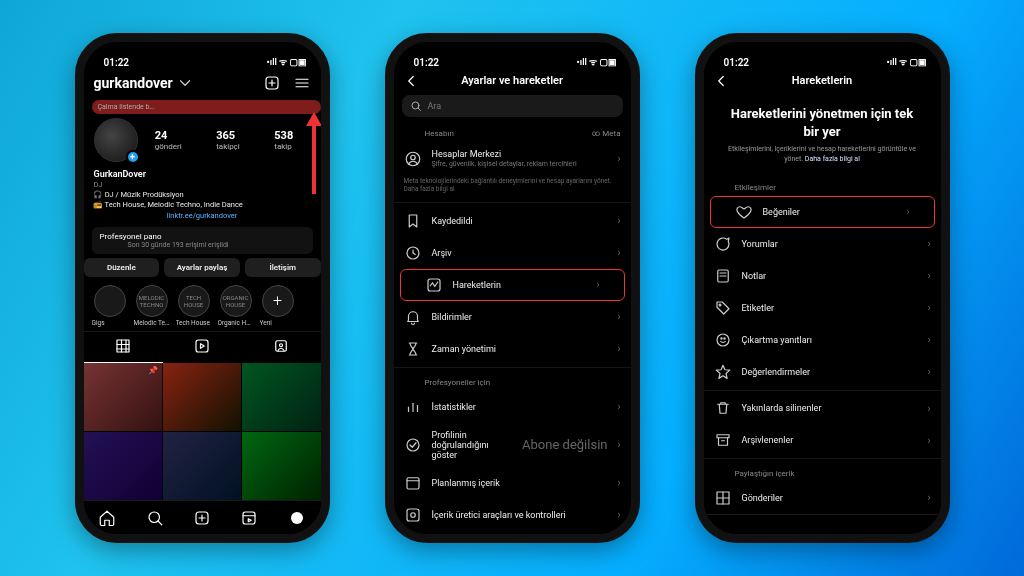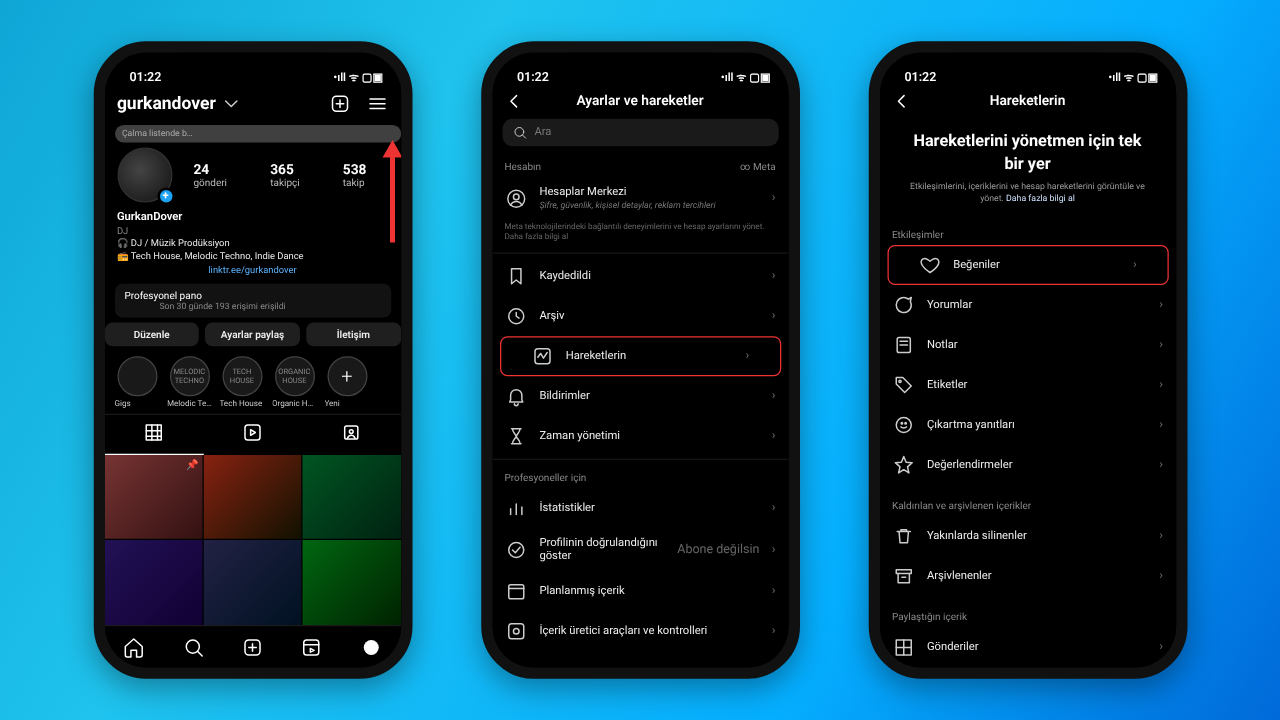--- a/index.html
+++ b/index.html
@@ -31,21 +31,21 @@
   }
   .statusbar .icons { display:flex; gap:3px; align-items:center; font-size:9px;}
   .screen { flex:1; background:#000; display:flex; flex-direction:column; overflow:hidden; font-size:9px;}
   .header-row { display:flex; align-items:center; justify-content:space-between; padding:6px 10px 4px;}
   .header-row.center { justify-content:center; position:relative;}
   .header-row.center .back { position:absolute; left:8px;}
   .username { font-weight:700; font-size:14px; color:#fff; display:flex; align-items:center; gap:3px;}
   .plain-title { font-weight:600; font-size:11px; color:#fff;}
   .icon { width:18px; height:18px; display:inline-flex; align-items:center; justify-content:center;}
   .row-icons { display:flex; gap:12px; align-items:center;}
-  .bubble { background:#404040; color:#aaa; font-size:7px; padding:3px 6px; border-radius:10px; display:inline-block; margin:4px 0 0 8px;}
+  .bubble { background:#7f1d1d; color:#aaa; font-size:7px; padding:3px 6px; border-radius:10px; display:inline-block; margin:4px 0 0 8px;}
   .profile-top { display:flex; align-items:center; padding:4px 10px 2px;}
   .avatar-wrap { position:relative;}
   .avatar { width:44px; height:44px; border-radius:50%; background:radial-gradient(circle at 40% 40%,#444,#111); border:1px solid #333;}
   .plus-badge { position:absolute; right:-2px; bottom:-2px; width:14px; height:14px; border-radius:50%; background:#1da1f2; border:2px solid #000; color:#fff; font-size:9px; display:flex; align-items:center; justify-content:center; font-weight:700;}
   .stats { flex:1; display:flex; justify-content:space-around; text-align:left;}
   .stats .n { font-size:11px; font-weight:700; color:#fff;}
   .stats .l { font-size:8px; color:#bbb;}
   .bio { padding:4px 10px 2px; font-size:7.5px; line-height:1.35;}
   .bio .name { font-size:9px; font-weight:600; color:#fff;}
   .bio .cat { color:#888;}
@@ -71,27 +71,27 @@
   .grid .cell.c4 { background:linear-gradient(135deg,#215,#103);}
   .grid .cell.c5 { background:linear-gradient(135deg,#224,#012);}
   .grid .cell.c6 { background:linear-gradient(135deg,#061,#020);}
   .pin { position:absolute; top:3px; right:3px; color:#fff; font-size:8px;}
   .bottomnav { height:34px; border-top:1px solid #1a1a1a; display:flex; justify-content:space-around; align-items:center;}
   .bottomnav .ni { width:18px; height:18px; color:#fff;}
   .arrow { position:absolute; top:82px; right:5px; width:4px; height:70px; background:#e33; z-index:60;}
   .arrow::before { content:''; position:absolute; top:-12px; left:-6px; border-left:8px solid transparent; border-right:8px solid transparent; border-bottom:14px solid #e33;}
   
   .search { margin:4px 8px; padding:5px 8px; background:#1a1a1a; border-radius:8px; color:#777; font-size:9px; display:flex; align-items:center; gap:6px;}
-  .section-h { padding:8px 10px 4px; font-size:8px; color:#888; display:flex; justify-content:space-between; align-items:center;}
+  .section-h { padding:8px 10px 4px; font-size:8px; color:#888; display:flex; justify-content:space-between; align-items:center;margin-left:21px;}
   .meta { font-size:8px; color:#888;}
   .list-item { display:flex; align-items:center; padding:7px 10px; gap:10px; position:relative;}
   .list-item .lbl { flex:1; font-size:9px; color:#eee;}
-  .list-item .sub { font-size:7px; color:#777; display:block; margin-top:1px;font-style:italic;}
+  .list-item .sub { font-size:7px; color:#777; display:block; margin-top:1px;}
   .list-item .chev { color:#666; font-size:10px;}
-  .list-item .status { font-size:10px; color:#666;}
+  .list-item .status { font-size:13px; color:#666;}
   .list-item.hl-red { border:1.5px solid #e33; border-radius:6px; margin:0 6px; padding:6px 24px;}
   .section-note { padding:2px 10px 6px; font-size:6.5px; color:#666; line-height:1.3;}
   .divider { height:1px; background:#161616; margin:2px 0;}
   .big-block { text-align:center; padding:14px 20px 10px;}
   .big-block .h { font-size:13px; font-weight:700; color:#fff; line-height:1.35;text-align:center;}
   .big-block .p { font-size:7px; color:#999; margin-top:5px; line-height:1.4;}
   .big-block .p .more { color:#cfe3ff;}
   svg { width:100%; height:100%; stroke:#fff; fill:none; stroke-width:1.6; stroke-linecap:round; stroke-linejoin:round;}
   .thin svg{stroke:#ccc;}
 </style>
@@ -461,21 +461,20 @@
     <div class="list-item">
         <span class="icon thin">
           <svg viewBox="0 0 24 24">
             <polygon points="12 3 14.5 9 21 9.5 16 14 17.5 20.5 12 17 6.5 20.5 8 14 3 9.5 9.5 9"></polygon>
           </svg>
         </span>
         <span class="lbl">Değerlendirmeler</span>
         <span class="chev">›</span>
       </div>
     <div class="divider"></div>
-    <div class="section-h">Kaldırılan ve arşivlenen içerikler</div>
     <div class="list-item">
         <span class="icon thin">
           <svg viewBox="0 0 24 24">
             <path d="M5 7h14M9 7V5h6v2M7 7l1 12h8l1-12"></path>
           </svg>
         </span>
         <span class="lbl">Yakınlarda silinenler</span>
         <span class="chev">›</span>
       </div>
     <div class="list-item">

